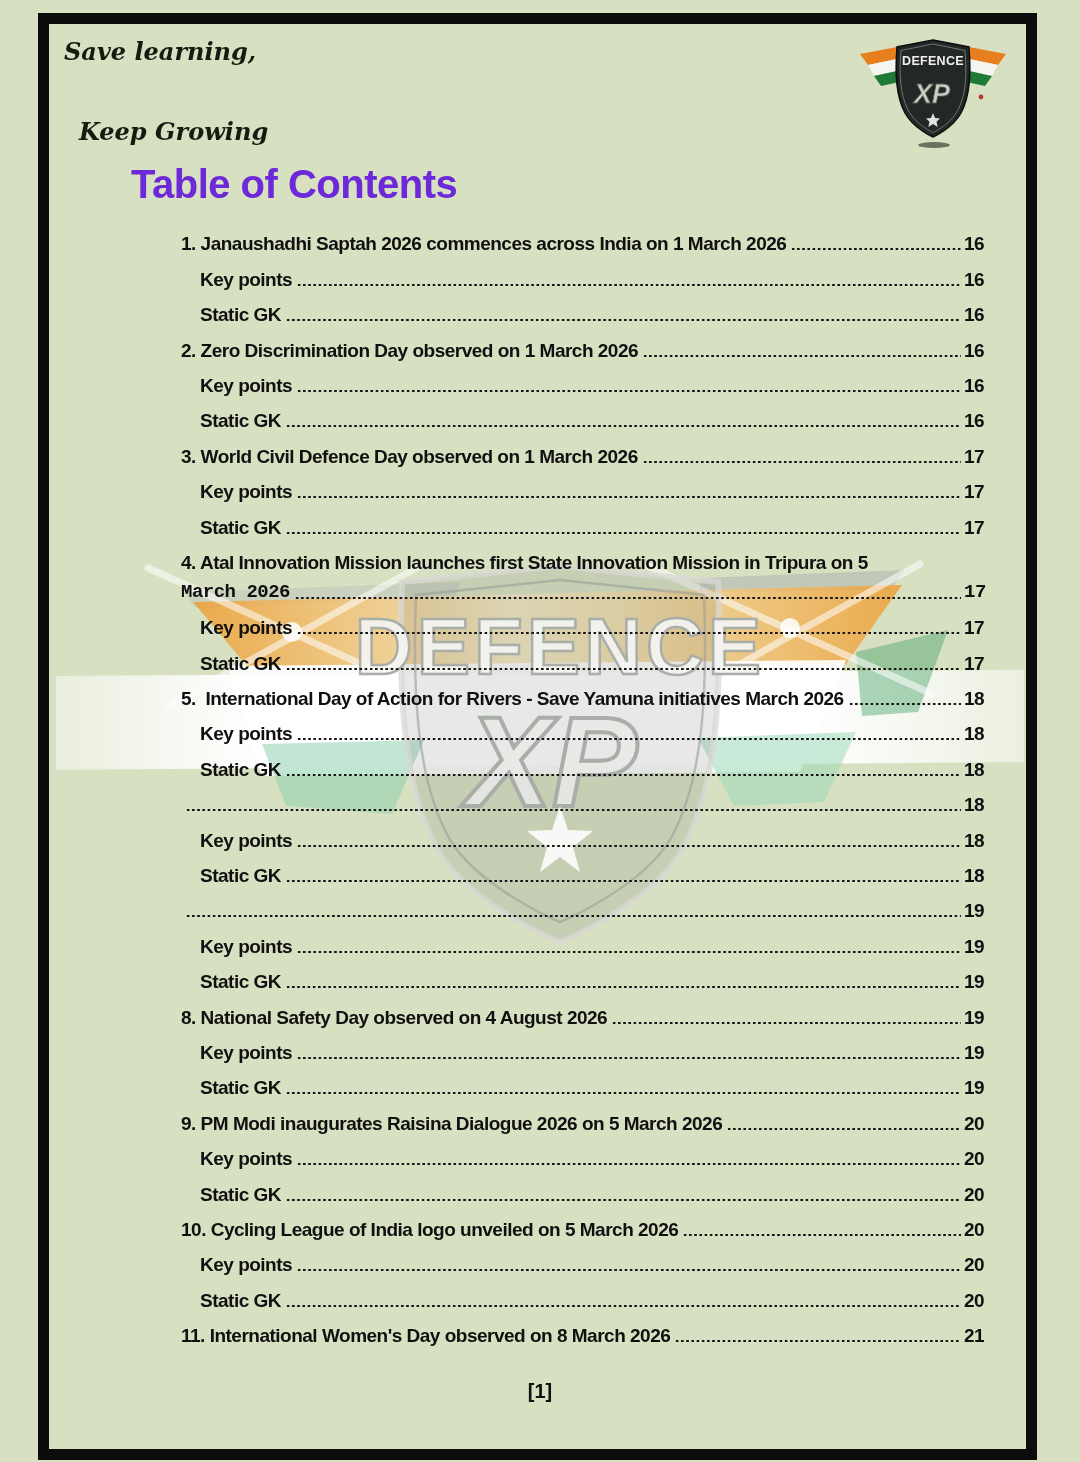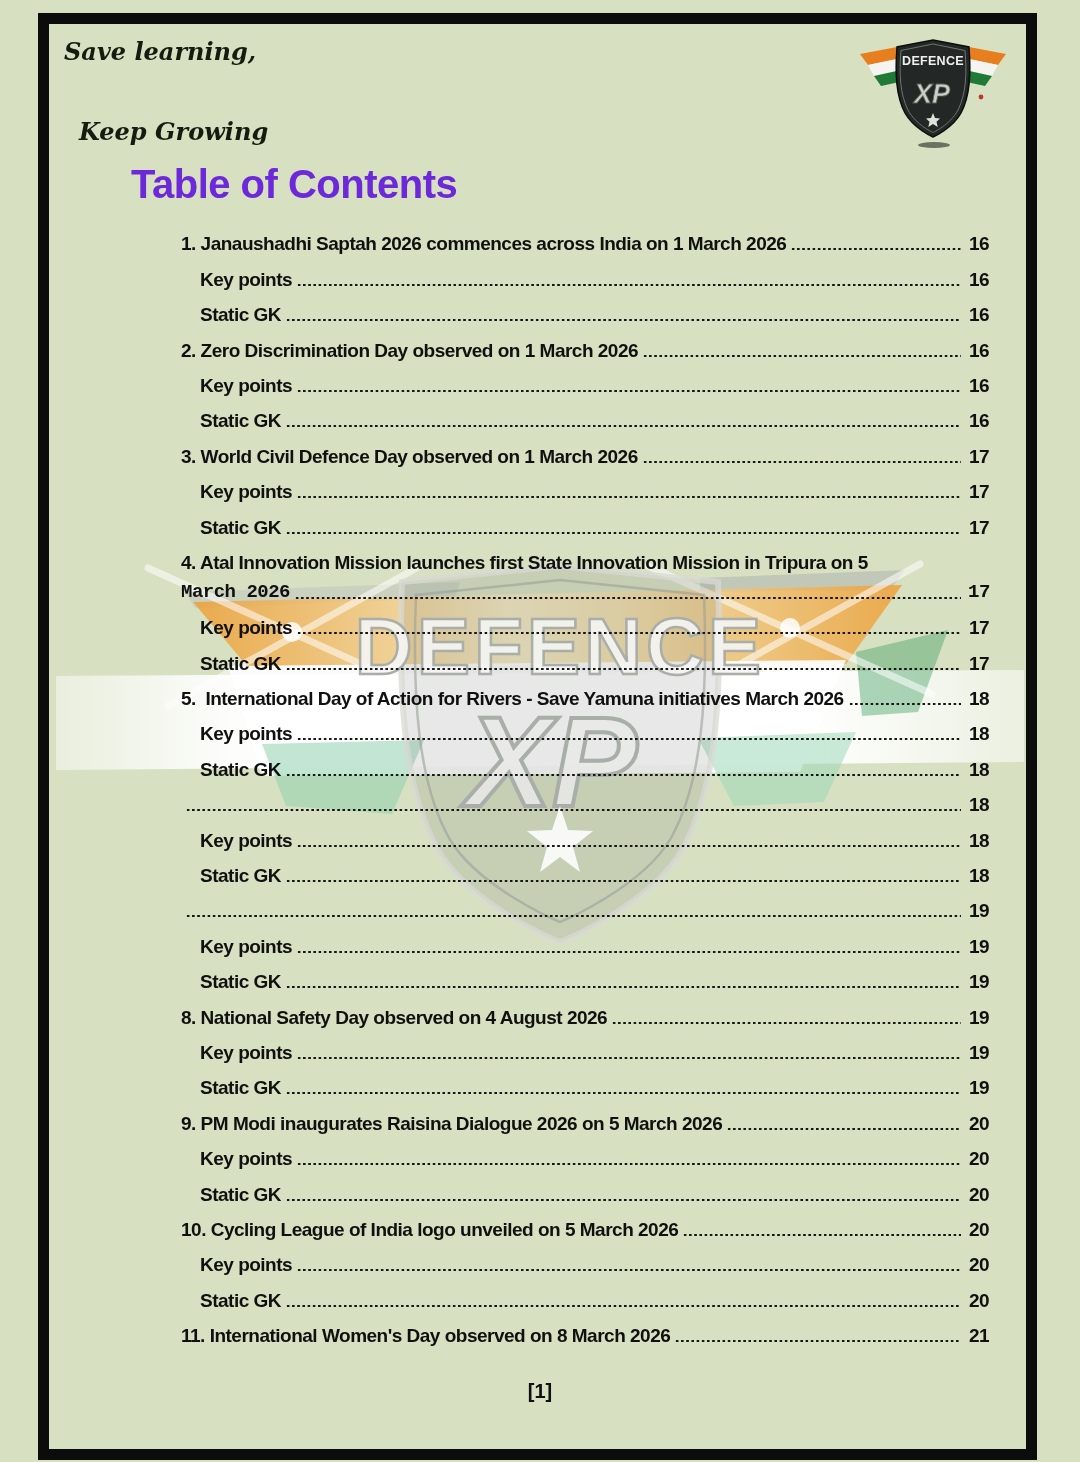--- a/index.html
+++ b/index.html
@@ -37,21 +37,21 @@
   .row-text {
     flex:0 1 auto; white-space:pre; line-height:1;
     font-size:19px; font-weight:700; letter-spacing:-0.5px; color:#101010;
   }
   .leader {
     flex:1 1 auto; min-width:6px; height:4px; margin:0 3px 2px 5px;
     background-image: radial-gradient(circle at 2px 2px, #161616 1.25px, transparent 1.5px);
     background-size:5.2px 4px; background-repeat:repeat-x; background-position:left bottom;
   }
   .page-num {
-    flex:0 0 30px; text-align:center; line-height:1;
+    flex:0 0 30px; text-align:left; line-height:1;
     font-size:19px; font-weight:700; letter-spacing:-0.5px; color:#101010;
   }
   .footer {
     position:absolute; left:0; top:1380px; width:1080px; z-index:3;
     text-align:center; font-size:20px; font-weight:700; color:#101010;
   }
 </style>
 </head>
 <body>
 

